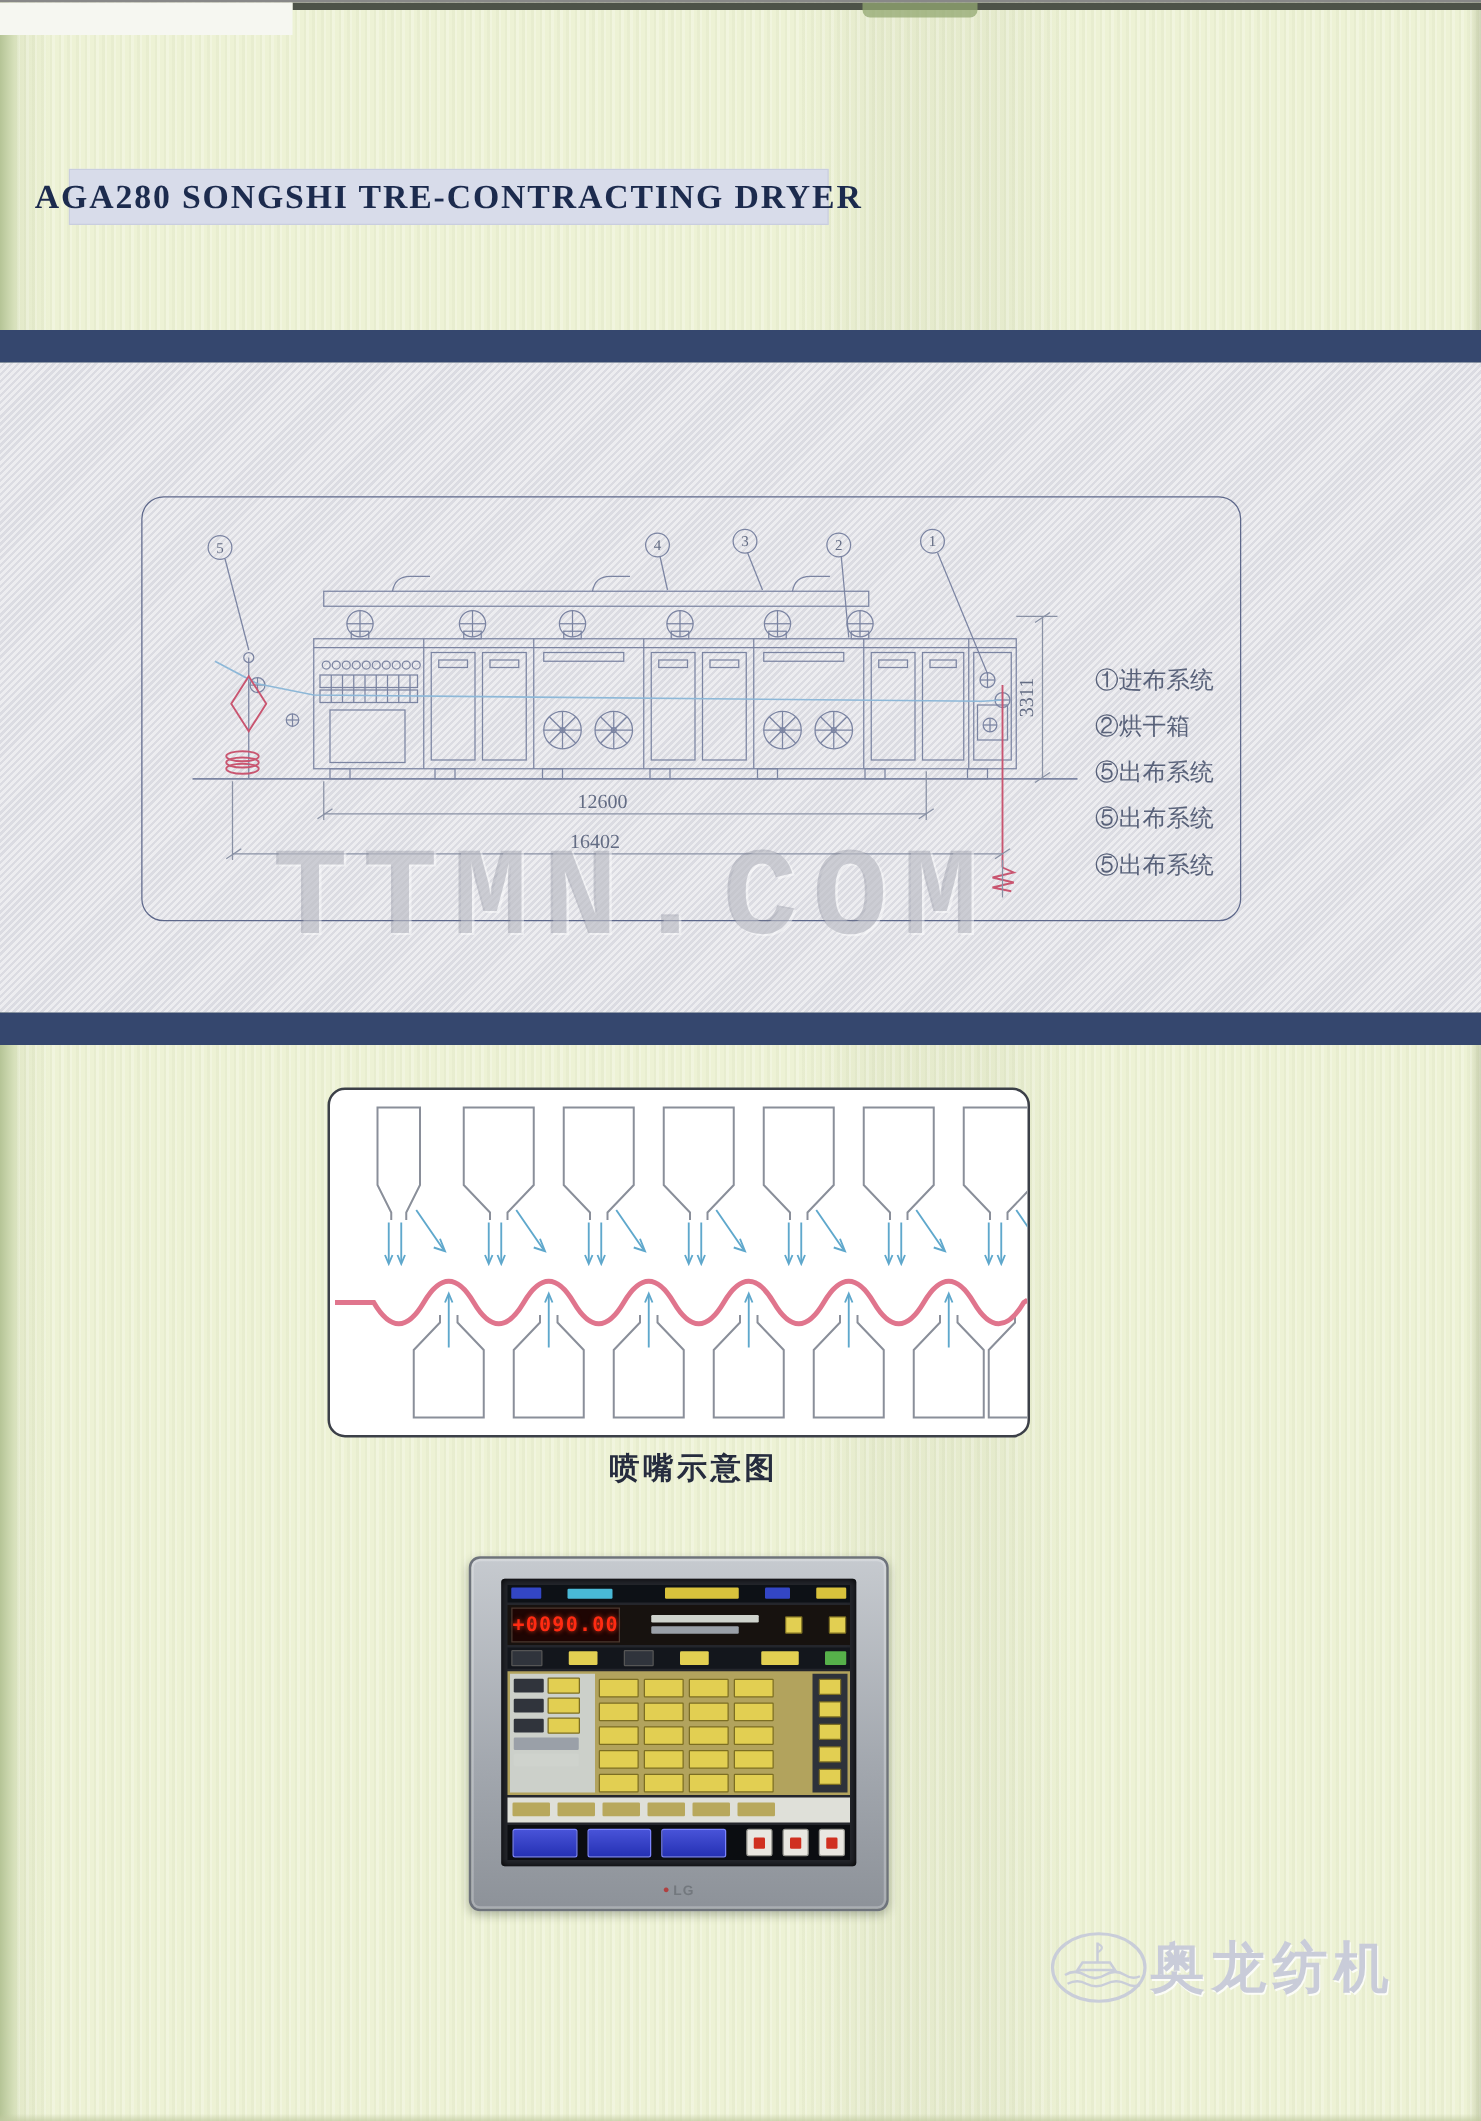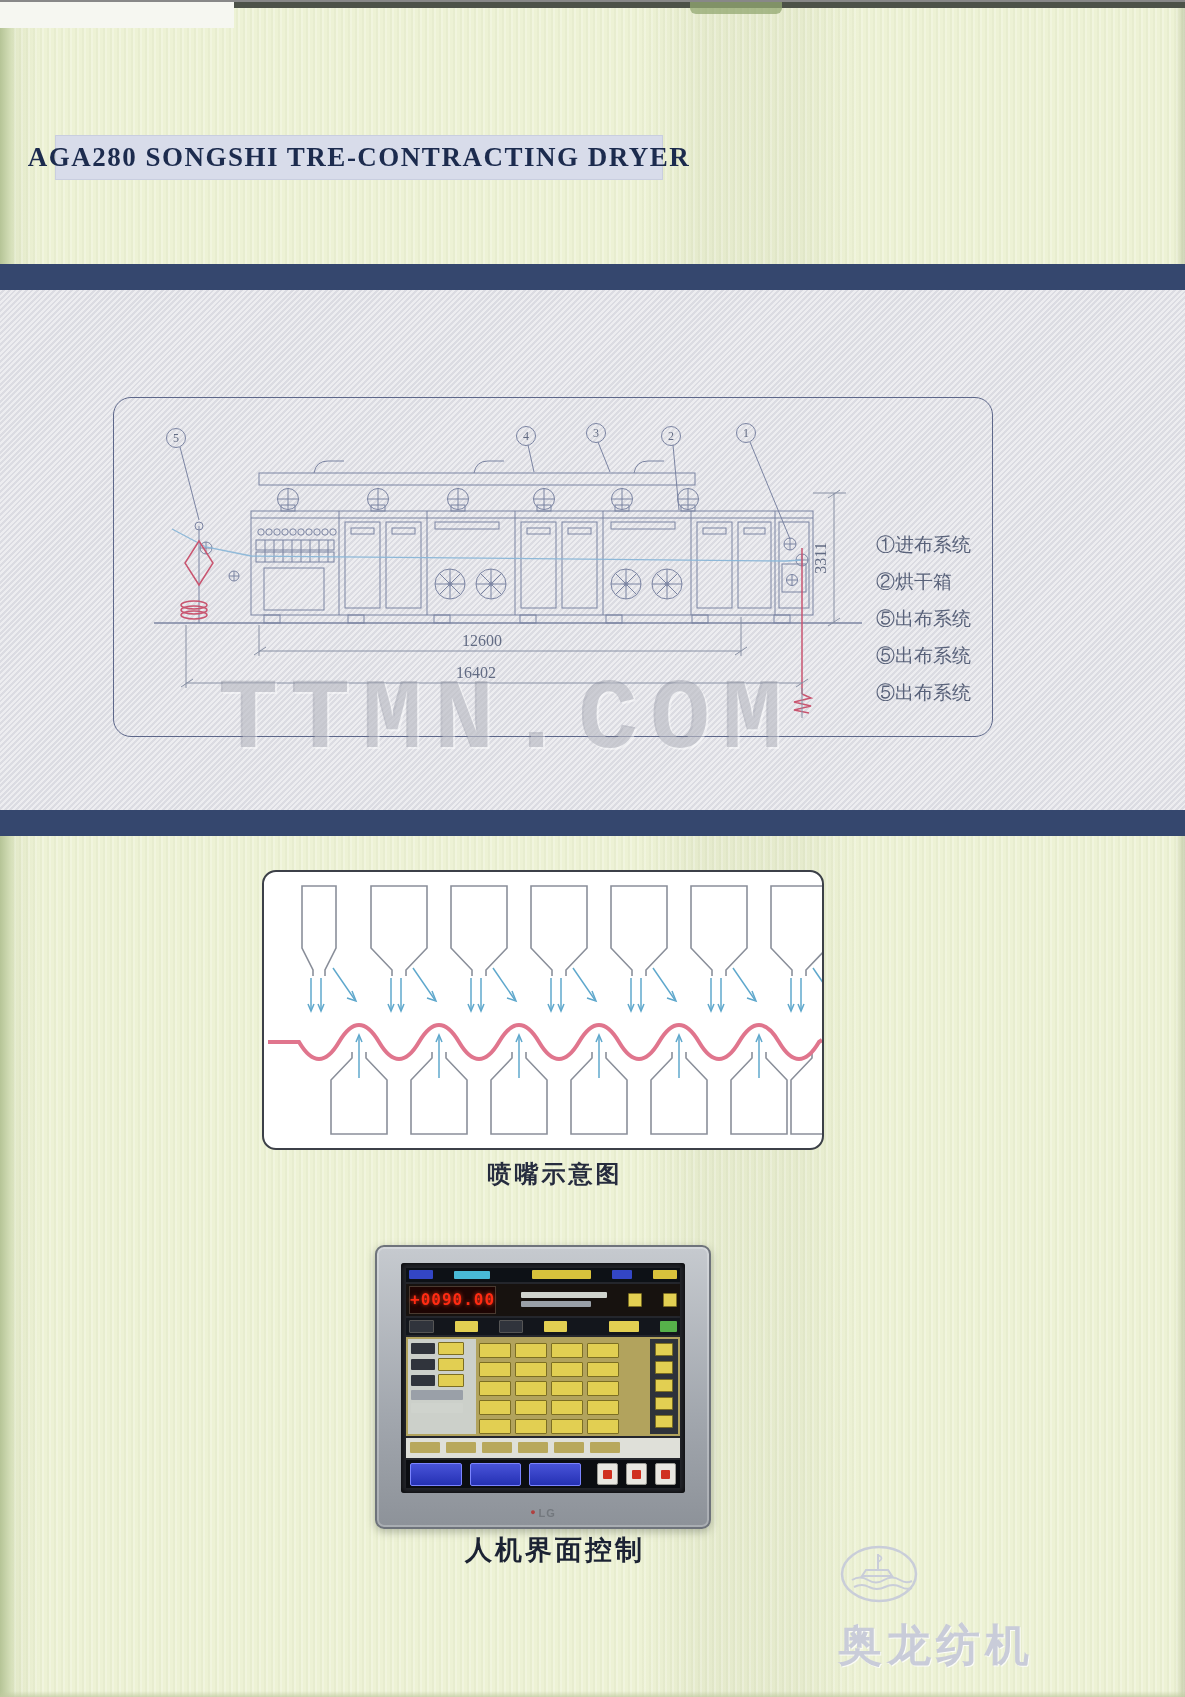--- a/index.html
+++ b/index.html
@@ -123,21 +123,21 @@
     font-family:"Liberation Sans",sans-serif;font-size:11px;font-weight:bold;color:#73787e;letter-spacing:1px;
   }
   .hmi-brand b{color:#b04040;font-size:9px;vertical-align:2px;margin-right:2px;}
 
   .desc{position:absolute;left:0;width:1110px;text-align:center;z-index:6;
         color:#1b2233;font-weight:600;letter-spacing:3px;}
   .desc1{top:1530px;font-size:27px;}
   .desc2{top:1574px;font-size:26px;}
 
   .brand-logo{
-    position:absolute;left:838px;top:1540px;z-index:5;display:flex;align-items:flex-start;gap:10px;flex-direction:column;
+    position:absolute;left:838px;top:1540px;z-index:5;display:flex;align-items:center;
   }
   .brand-logo .name{
     font-size:44px;font-weight:bold;color:#c9ccd9;letter-spacing:5px;white-space:nowrap;
     text-shadow:1px 1px 0 rgba(255,255,255,.8);
     font-family:"Liberation Serif",serif;
   }
 </style>
 </head>
 <body>
 
@@ -524,21 +524,20 @@
             <i></i>
           </div>
         <div class="redbtn">
             <i></i>
           </div>
       </div>
     </div>
     <div class="hmi-brand"><b>●</b><span>LG</span></div>
   </div>
 
-  <div class="desc desc1">人机界面控制</div>
 
   <div class="brand-logo">
     <svg width="82" height="64" viewBox="0 0 82 64">
       <ellipse cx="41" cy="32" rx="37" ry="27" fill="none" stroke="#c9cdd9" stroke-width="2.5"></ellipse>
       <path d="M14,38 q8,-5 16,0 q8,5 16,0 q8,-5 16,0 q6,4 12,1" fill="none" stroke="#c9cdd9" stroke-width="2"></path>
       <path d="M16,45 q8,-4 15,0 q8,4 16,0 q8,-4 16,0 q5,3 11,1" fill="none" stroke="#c9cdd9" stroke-width="2"></path>
       <path d="M24,34 h30 l-4,-6 h-22 z" fill="none" stroke="#c9cdd9" stroke-width="2"></path>
       <line x1="40" y1="28" x2="40" y2="12" stroke="#c9cdd9" stroke-width="2"></line>
       <path d="M40,13 q7,3 0,7" fill="none" stroke="#c9cdd9" stroke-width="1.6"></path>
     </svg>

